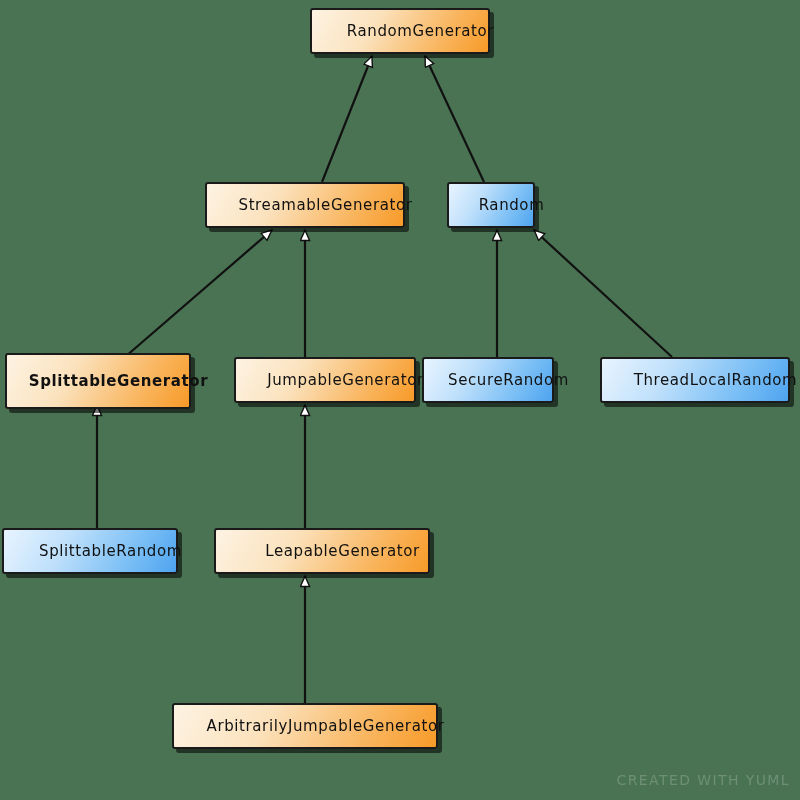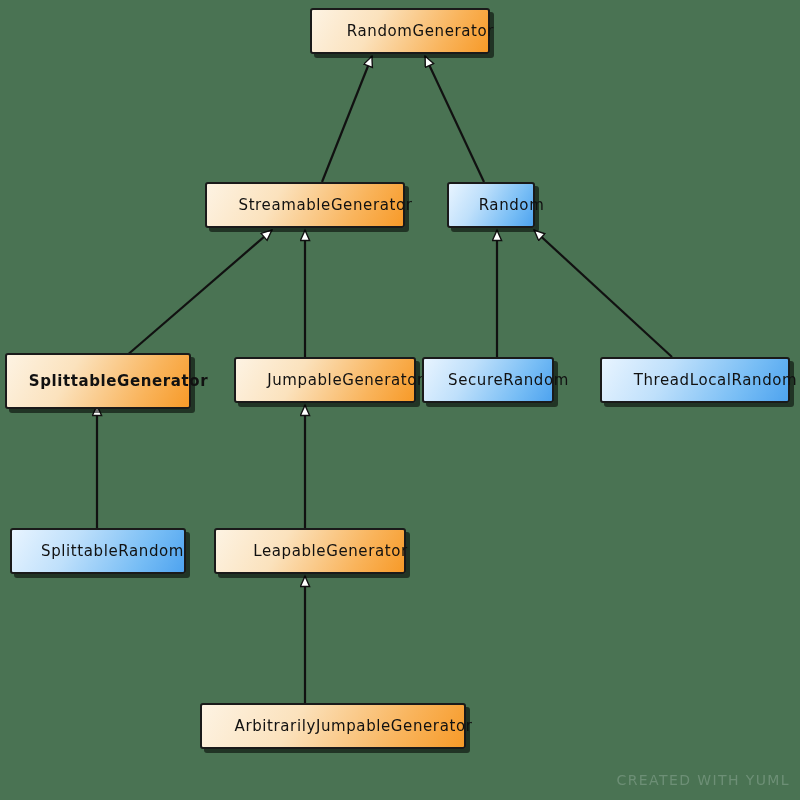--- a/index.html
+++ b/index.html
@@ -99,26 +99,26 @@
       </div>
       <div class="node orange" style="left: 214px; top: 357px; width: 182px; height: 46px; margin-left: 20px;">
         <span class="label">JumpableGenerator</span>
       </div>
       <div class="node blue" style="left: 422px; top: 357px; width: 132px; height: 46px;">
         <span class="label">SecureRandom</span>
       </div>
       <div class="node blue" style="left: 600px; top: 357px; width: 190px; height: 46px;">
         <span class="label">ThreadLocalRandom</span>
       </div>
-      <div class="node blue" style="left: 10px; top: 528px; width: 176px; height: 46px; justify-content: flex-end;">
+      <div class="node blue" style="left: 2px; top: 528px; width: 176px; height: 46px;">
         <span class="label">SplittableRandom</span>
       </div>
-      <div class="node orange" style="left: 214px; top: 528px; width: 192px; height: 46px;">
+      <div class="node orange" style="left: 214px; top: 528px; width: 216px; height: 46px;">
         <span class="label">LeapableGenerator</span>
       </div>
-      <div class="node orange" style="left: 172px; top: 703px; width: 266px; height: 46px; margin-left: 28px;">
+      <div class="node orange" style="left: 172px; top: 703px; width: 266px; height: 46px;">
         <span class="label">ArbitrarilyJumpableGenerator</span>
       </div>
     </div>
 
   <div id="watermark">CREATED WITH YUML</div>
 
 </div>
 
 </body></html>

